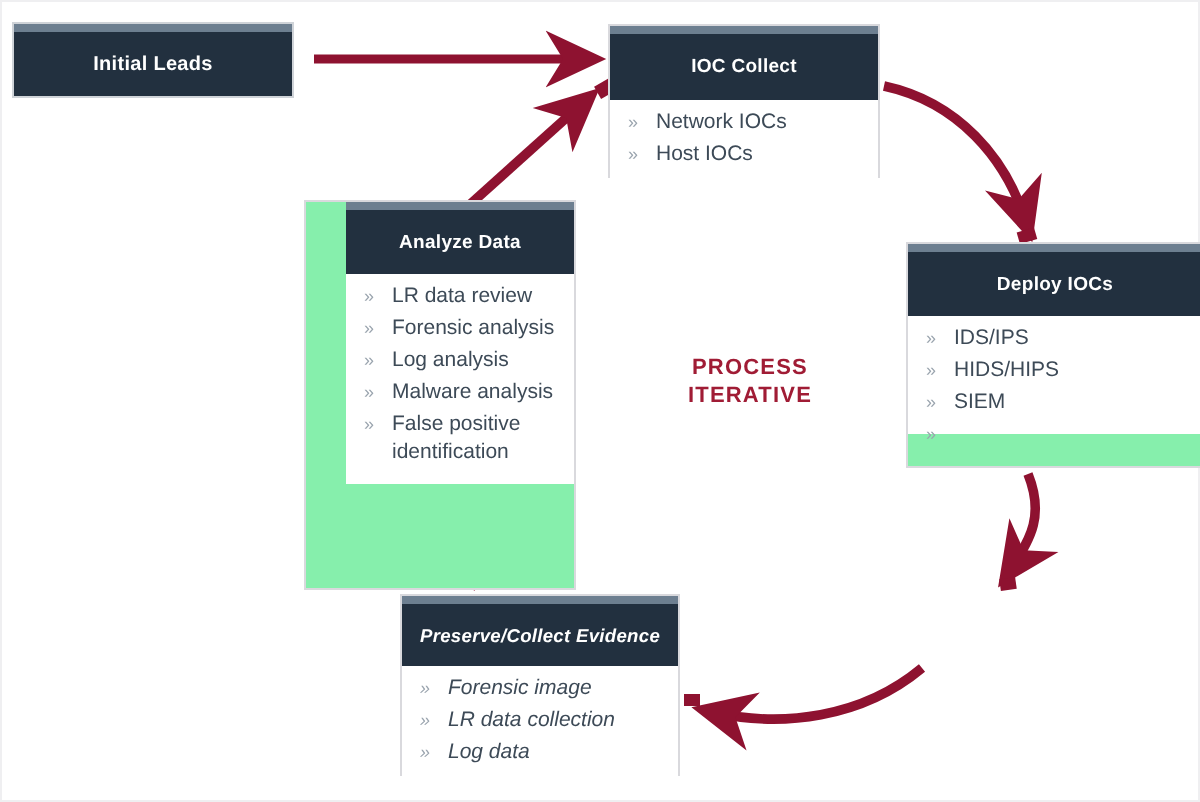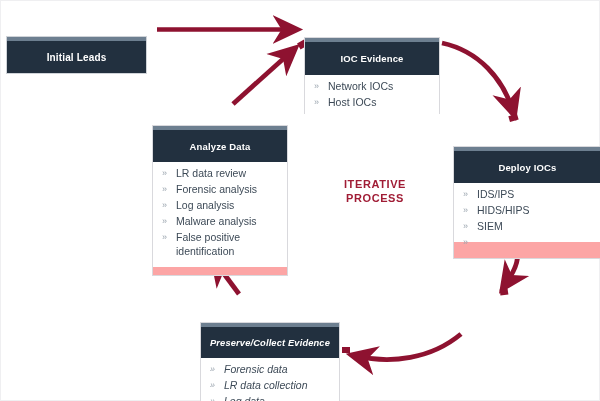--- a/index.html
+++ b/index.html
@@ -14,25 +14,24 @@
     width:600px;height:401px;
     background:#ffffff;
     box-sizing:border-box;
     border:1px solid #efeff1;
   }
   #arrows{position:absolute;left:0;top:0;width:600px;height:401px;pointer-events:none;}
 
   
   .node{
     position:absolute;
-    background:#fca5a5;
+    background:#86efac;
     box-sizing:border-box;
     border:1px solid #d9d9dd;
     box-shadow:0 0 0 0 rgba(0,0,0,0);
-    margin-top:25px;
   }
   .node .hdr{
     position:relative;
     background:#22303f;
     border-top:4px solid #6d7f90;
     color:#ffffff;
     font-size:9.5px;
     font-weight:bold;
     letter-spacing:.15px;
     text-align:center;
@@ -67,21 +66,21 @@
   #node-ioc-creation .hdr{height:37px;}
 
   #node-deploy-iocs{left:452px;top:120px;width:149px;height:113px;}
   #node-deploy-iocs .hdr{height:36px;}
 
   #node-identify{left:404px;top:296px;width:142px;height:35px;}
 
   #node-preserve{left:199px;top:296px;width:140px;height:91px;font-style:italic;}
   #node-preserve .hdr{height:35px;font-size:9.3px;}
 
-  #node-analyze{left:151px;top:99px;width:136px;height:151px;}
+  #node-analyze{left:151px;top:99px;width:136px;height:195px;padding-left:20px;}
   #node-analyze .hdr{height:36px;}
 
   #iterative{
     position:absolute;
     left:330px;top:176px;width:88px;
     text-align:center;
     color:#a01c35;
     font-size:11px;
     font-weight:bold;
     line-height:14px;
@@ -128,21 +127,21 @@
       <line x1="232" y1="103" x2="291" y2="50" stroke="#8e1230" stroke-width="4.8" marker-end="url(#ah)"></line>
       <rect x="297" y="40" width="9" height="7" fill="#8e1230" transform="rotate(-30 301 43)"></rect>
     </g>
   </svg>
 
   <div class="node solo" id="node-initial-leads">
     <div class="hdr">Initial Leads</div>
   </div>
 
   <div class="node" id="node-ioc-creation">
-    <div class="hdr">IOC Evidence</div>
+    <div class="hdr">IOC Collect</div>
     <div class="body">
       <ul class="items">
         <li>
           <span class="bl">»</span>
           <span>Network IOCs</span>
         </li>
         <li>
           <span class="bl">»</span>
           <span>Host IOCs</span>
         </li>
@@ -173,21 +172,21 @@
     </div>
   </div>
 
 
   <div class="node" id="node-preserve">
     <div class="hdr">Preserve/Collect Evidence</div>
     <div class="body">
       <ul class="items">
         <li>
           <span class="bl">»</span>
-          <span>Forensic data</span>
+          <span>Forensic image</span>
         </li>
         <li>
           <span class="bl">»</span>
           <span>LR data collection</span>
         </li>
         <li>
           <span class="bl">»</span>
           <span>Log data</span>
         </li>
       </ul>
@@ -216,17 +215,17 @@
         </li>
         <li>
           <span class="bl">»</span>
           <span>False positive identification</span>
         </li>
       </ul>
     </div>
   </div>
 
   <div id="iterative">
+    <div>PROCESS</div>
     <div>ITERATIVE</div>
-    <div>PROCESS</div>
   </div>
 
 </div>
 
 </body></html>

